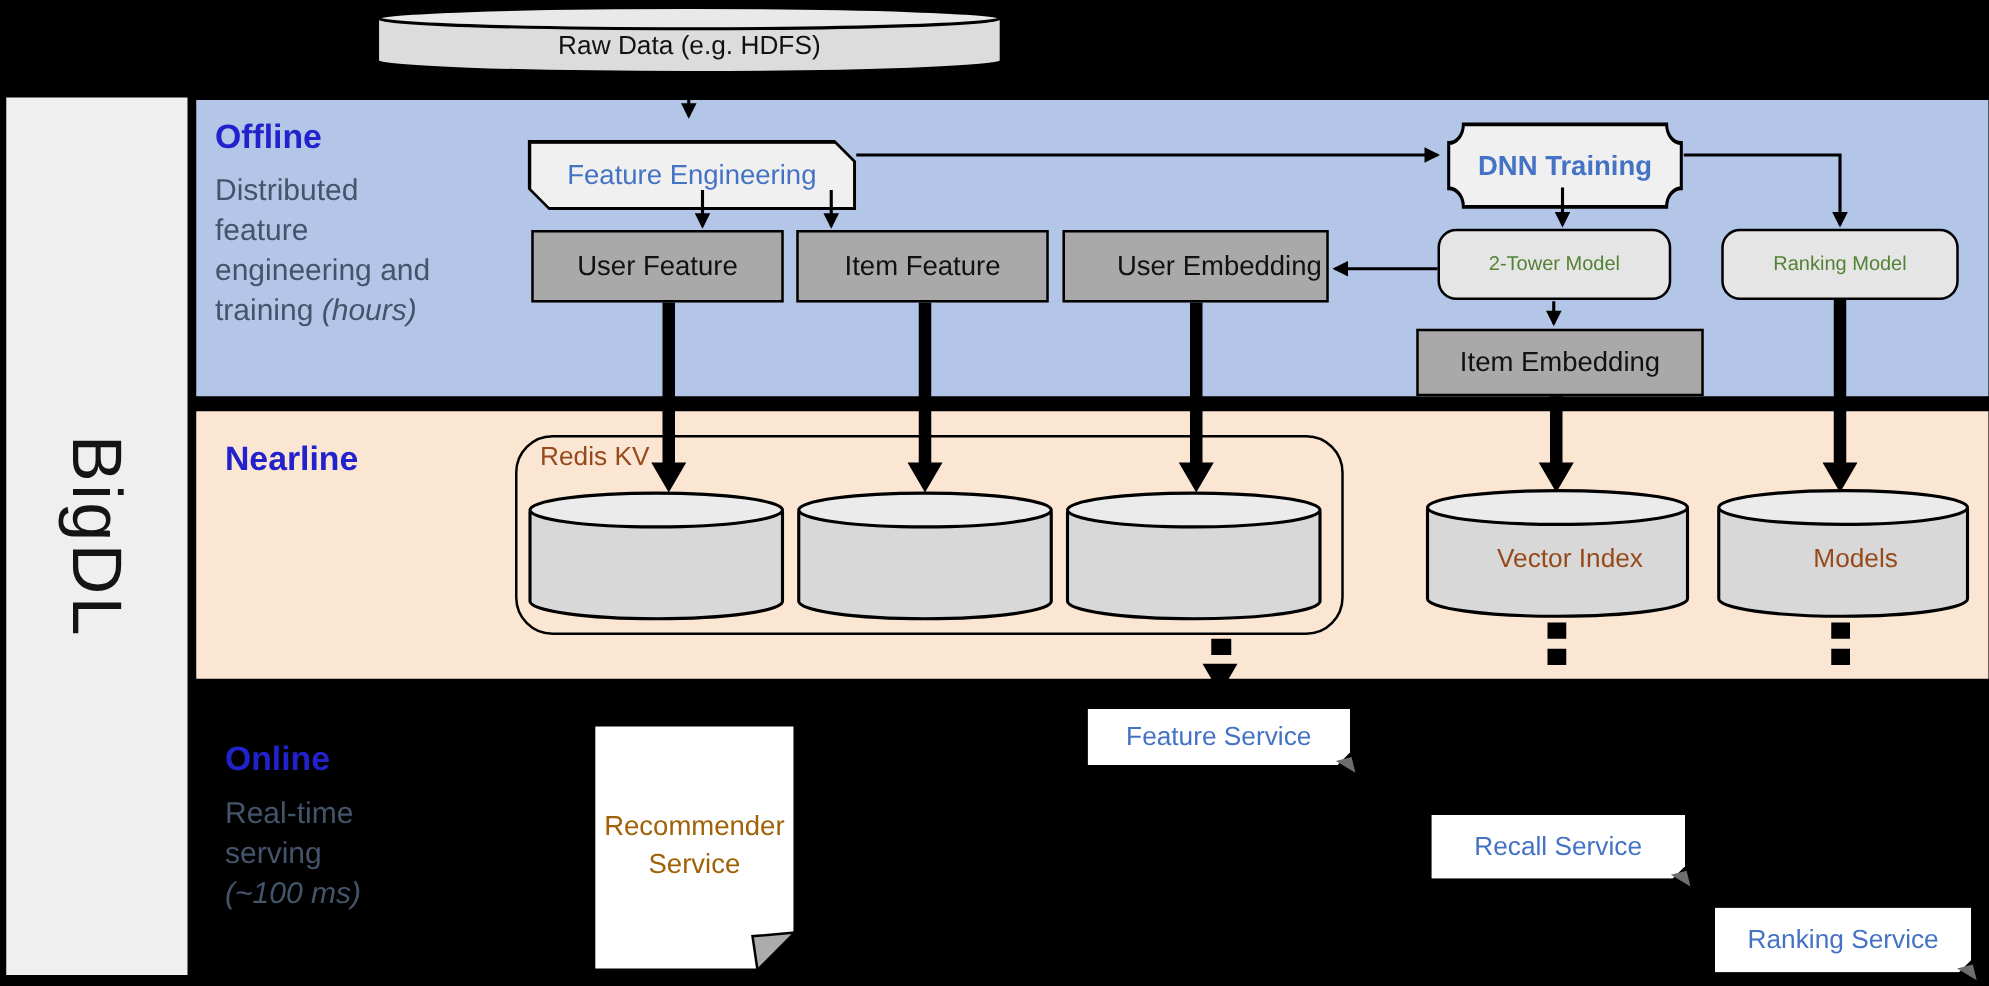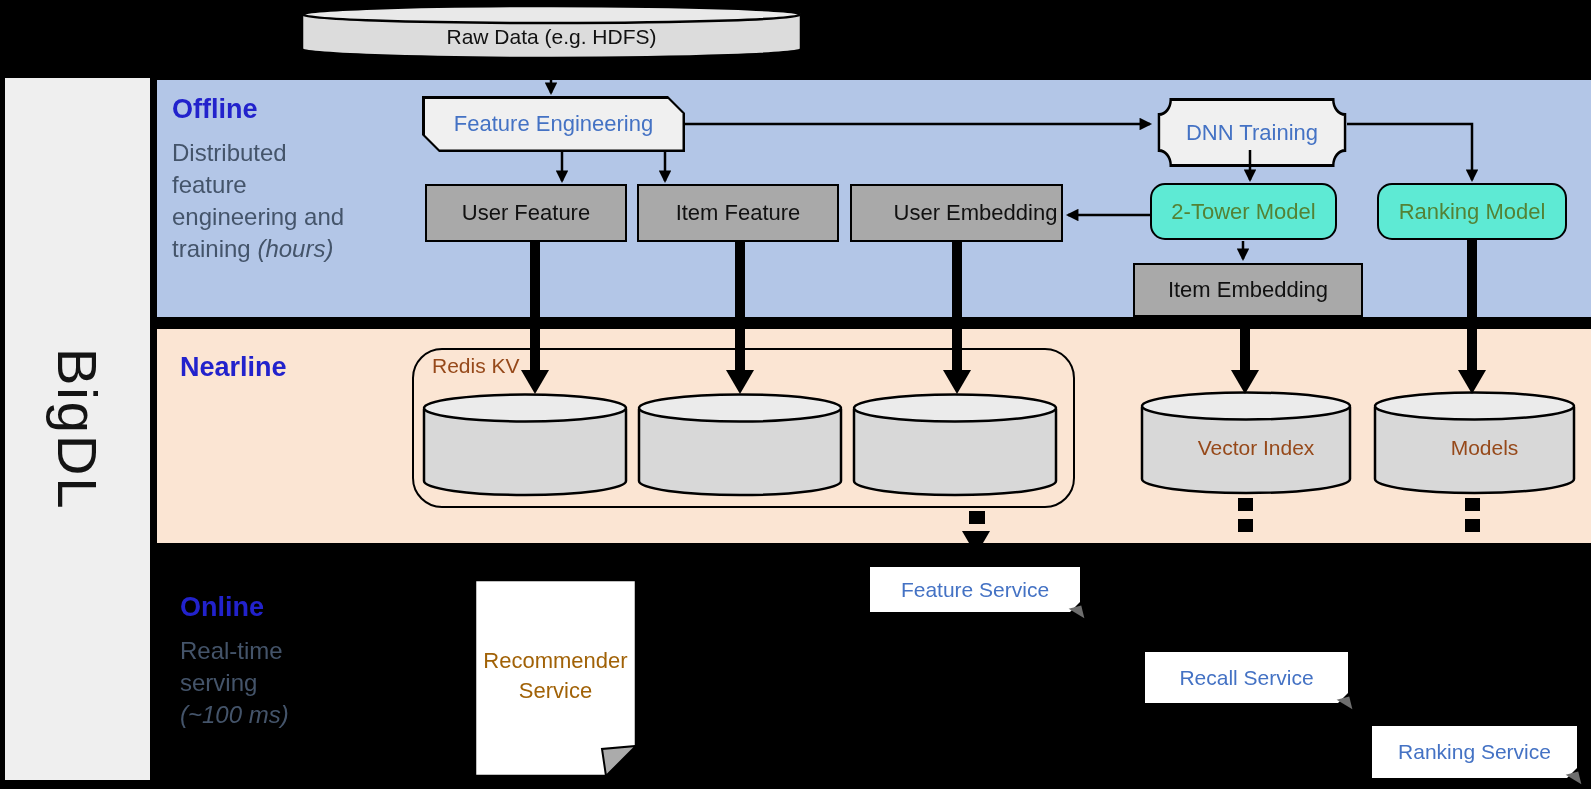--- a/index.html
+++ b/index.html
@@ -24,27 +24,27 @@
   .sec-desc i{font-style:italic;}
   .online .sec-desc{color:#44546A;}
 
   
   .node{position:absolute;z-index:3;display:flex;align-items:center;justify-content:center;
         text-align:center;box-sizing:border-box;}
   .node svg{position:absolute;inset:0;width:100%;height:100%;}
   .node .lbl{position:relative;z-index:2;}
 
   .graybox{background:#A9A9A9;border:2.5px solid #000;color:#111;font-size:22px;}
-  .roundbox{background:#5eead4;border:2.5px solid #000;border-radius:15px;font-size:22px;color:#548235;}
+  .roundbox{background:#e5e5e5;border:2.5px solid #000;border-radius:15px;font-size:16px;color:#548235;}
   .bluetext{color:#4472C4;}
   .greentext{color:#548235;}
 
   
   .snip-outer{background:#000;
-     clip-path:polygon(0 0,calc(100% - 17px) 0,100% 17px,100% 100%,17px 100%,0 calc(100% - 17px));}
+     clip-path:polygon(0 0,calc(100% - 17px) 0,100% 17px,100% 100%,17px 100%,0 calc(100% - 17px));margin-top:16px;}
   .snip-inner{position:absolute;inset:2.5px;background:#F0F0F0;
      clip-path:polygon(0 0,calc(100% - 15px) 0,100% 15px,100% 100%,15px 100%,0 calc(100% - 15px));}
 
   
   .redis-box{position:absolute;left:412px;top:348px;width:663px;height:160px;
              border:2.5px solid #000;border-radius:30px;z-index:2;box-sizing:border-box;}
   .redis-box .lbl{position:absolute;left:18px;top:4px;font-size:21px;color:#96491A;}
 
   .cyl-label{position:absolute;left:0;right:0;top:50%;transform:translateY(-30%);
              text-align:center;font-size:21px;color:#96491A;z-index:2;padding-left:20px;}
@@ -88,21 +88,21 @@
       <div>engineering and</div>
       <div><span>training</span> <i>(hours)</i></div>
     </div>
   </div>
 
   <div class="node snip-outer" style="left:422px;top:96px;width:263px;height:56px;">
     <div class="snip-inner"></div>
     <span class="lbl bluetext" style="font-size:22px;">Feature Engineering</span>
   </div>
 
-  <div class="node" style="left:1157px;top:97px;width:190px;height:71px;">
+  <div class="node" style="left:1157px;top:97px;width:190px;height:71px;font-weight:bold;">
     <svg viewBox="-2 -2 194 57" preserveAspectRatio="none">
       <path d="M0,12 A12,12 0 0 0 12,0 L178,0 A12,12 0 0 0 190,12 L190,41 A12,12 0 0 0 178,53 L12,53 A12,12 0 0 0 0,41 Z" fill="#F0F0F0" stroke="#000" stroke-width="2.5"></path>
     </svg>
     <span class="lbl bluetext" style="font-size:22px;">DNN Training</span>
   </div>
 
   <div class="node graybox" style="left:425px;top:184px;width:202px;height:58px;">
     <span class="lbl">User Feature</span>
   </div>
   <div class="node graybox" style="left:637px;top:184px;width:202px;height:58px;">

